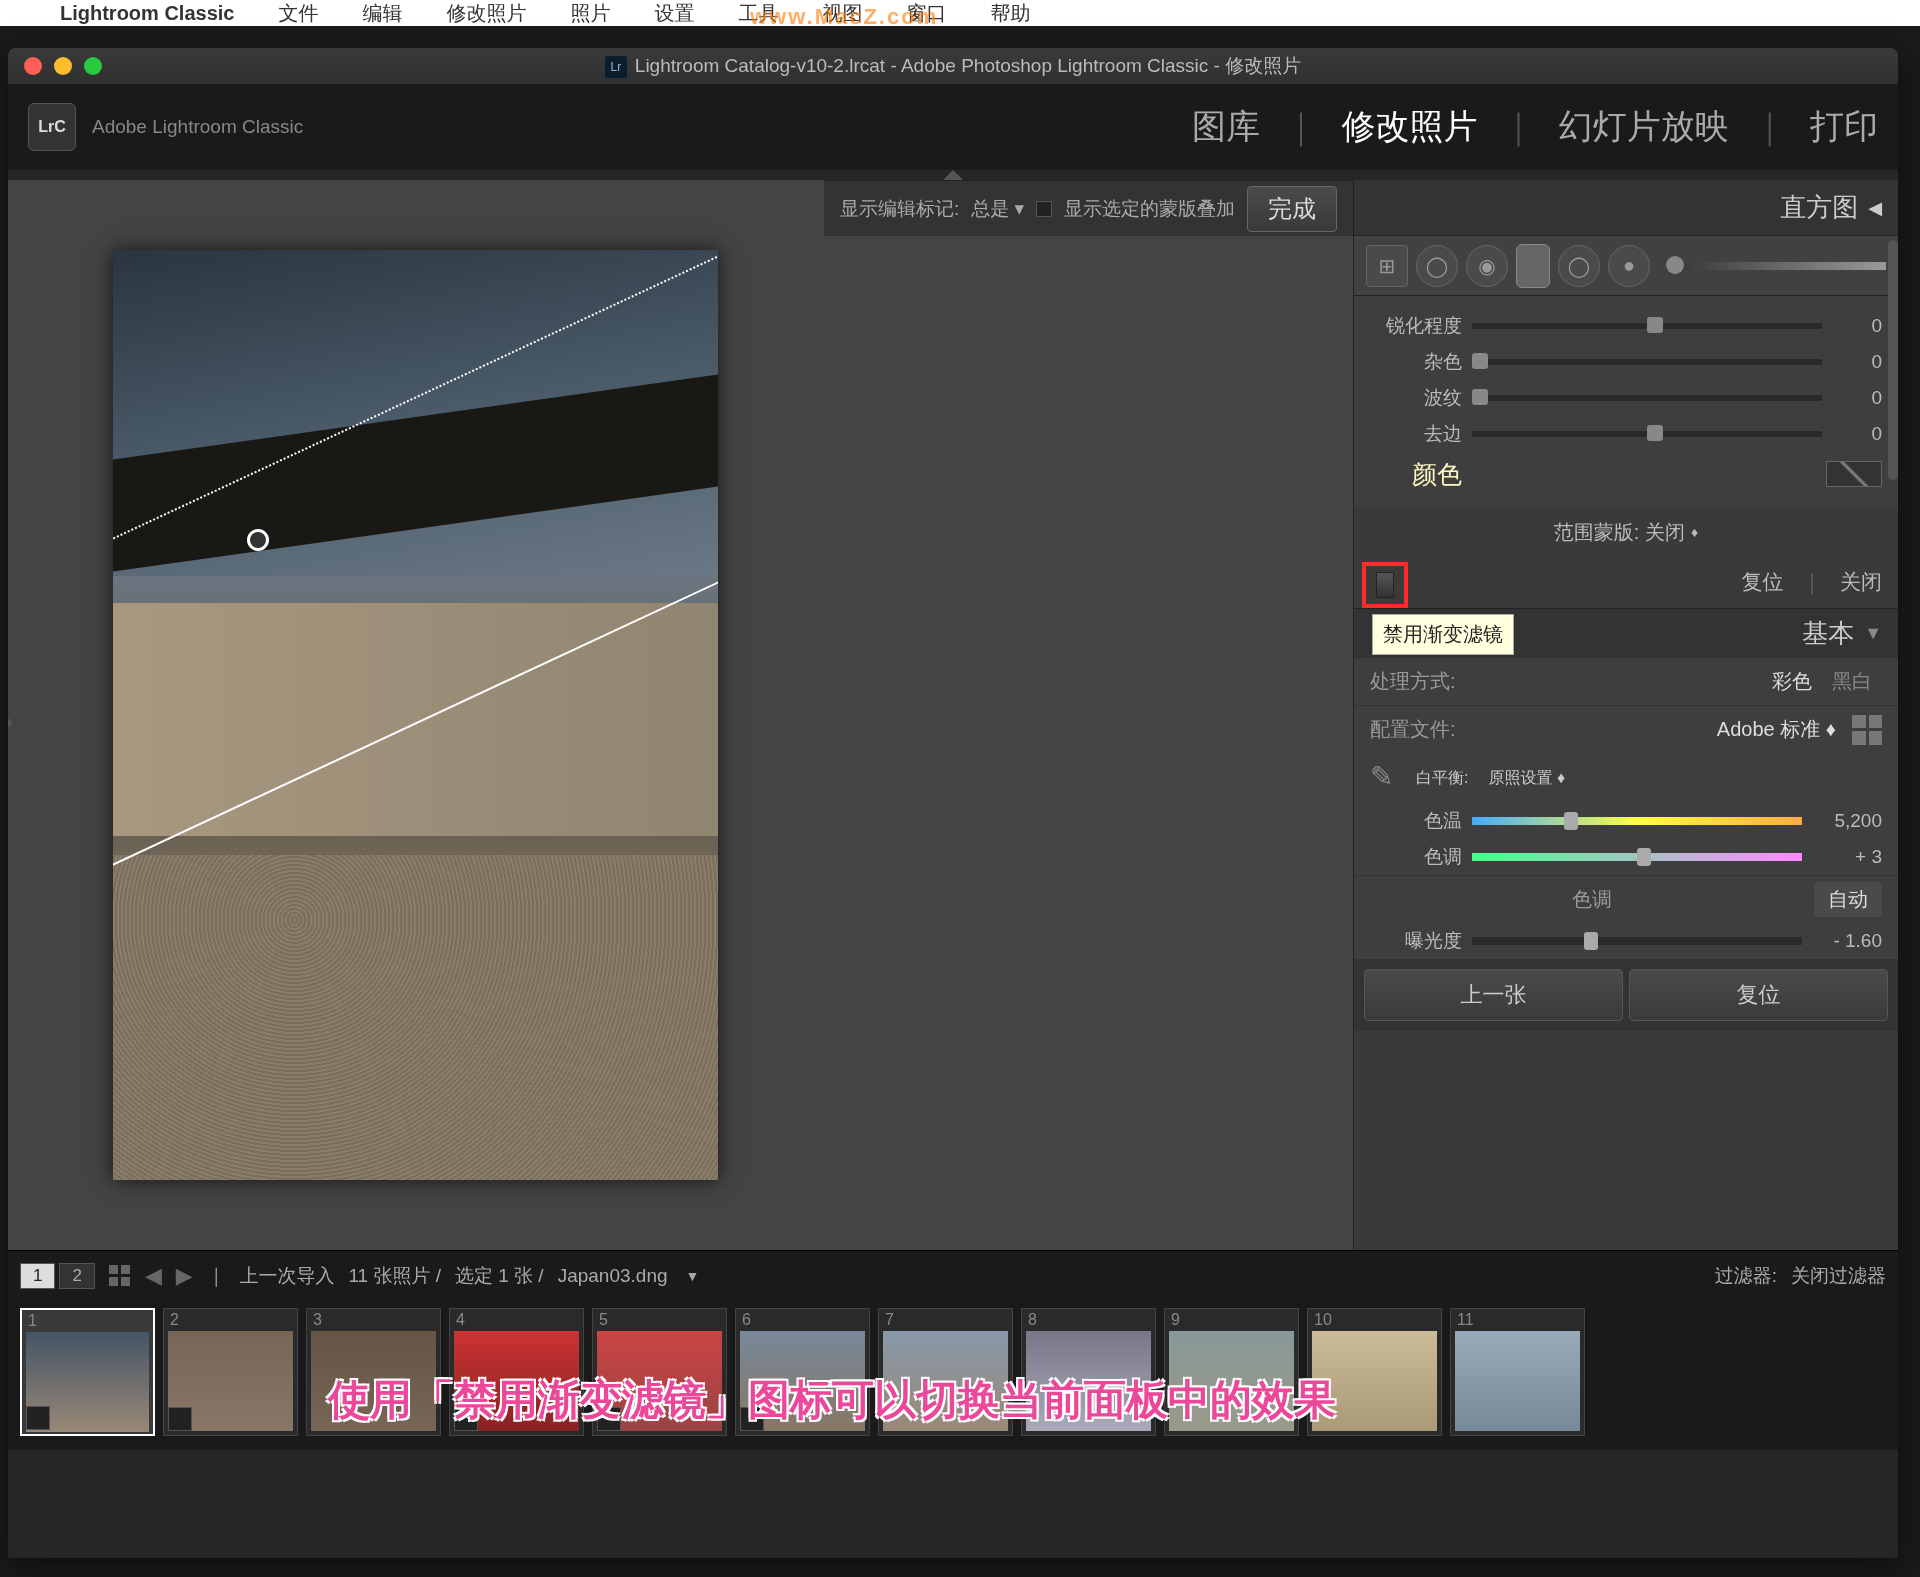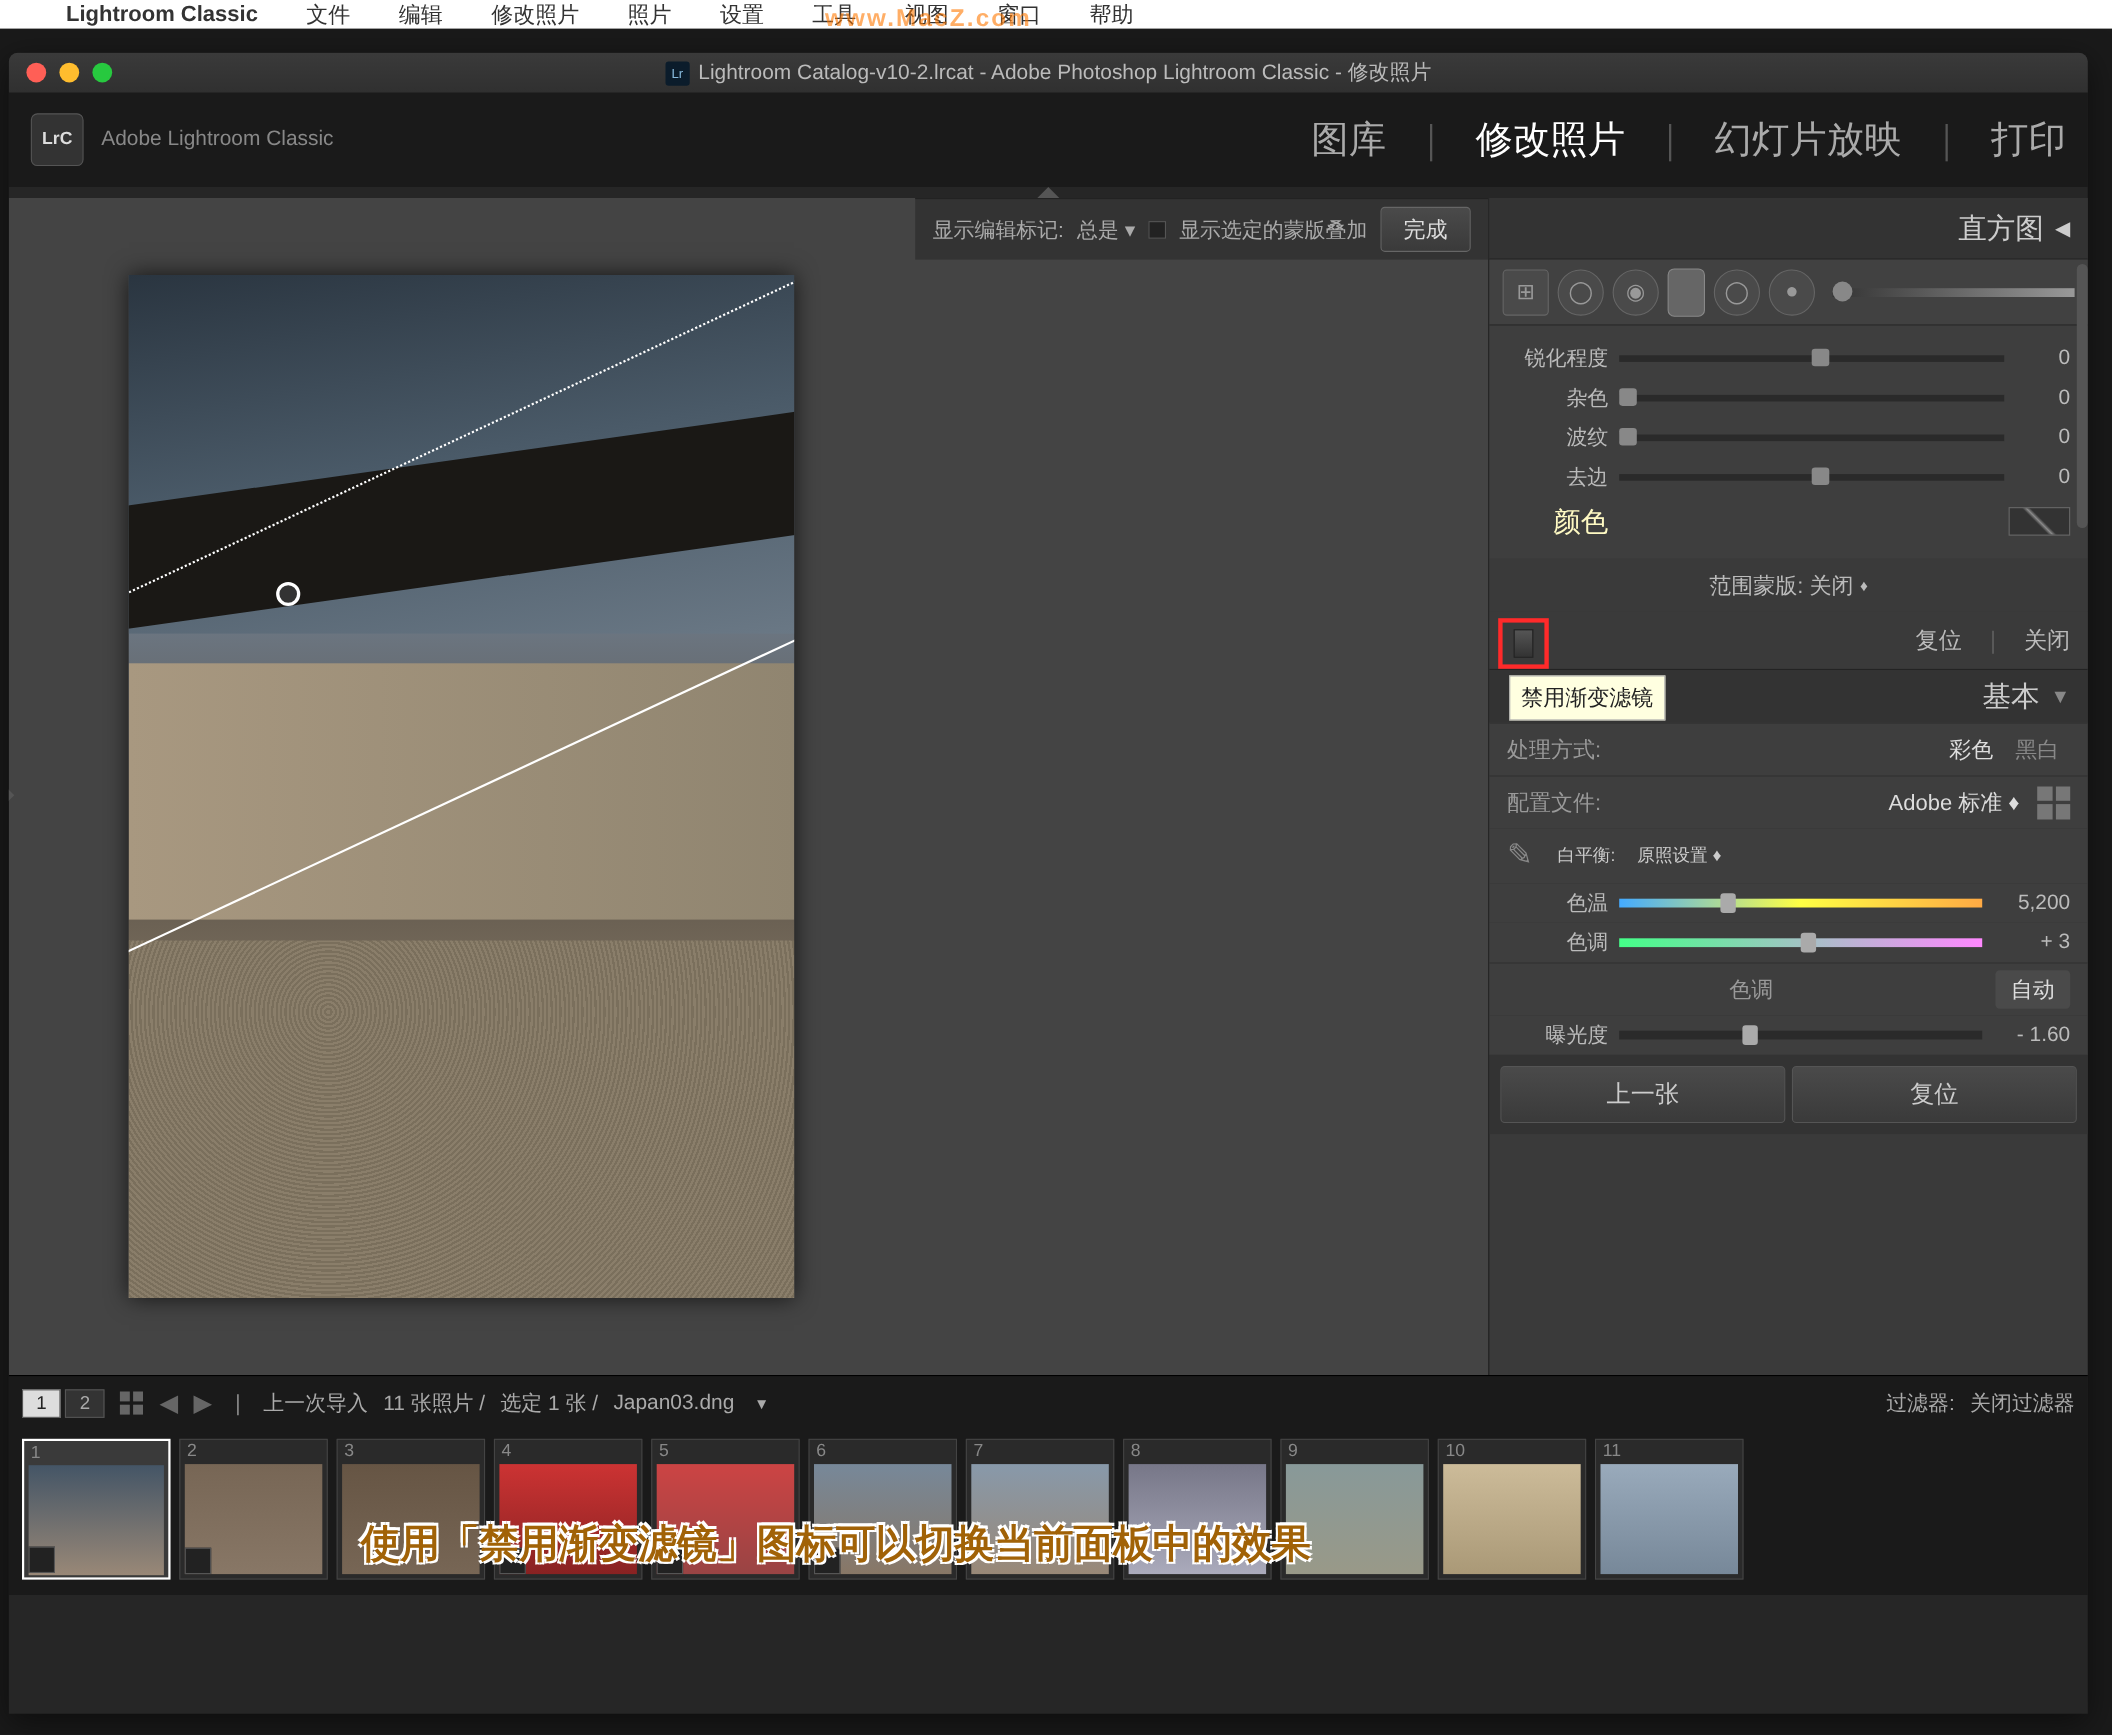--- a/index.html
+++ b/index.html
@@ -33,21 +33,21 @@
 .photo .wall{position:absolute;top:38%;left:0;right:0;height:25%;background:linear-gradient(90deg,#a89880,#908570);}
 .photo .ground{position:absolute;bottom:0;left:0;right:0;height:35%;background:repeating-radial-gradient(circle at 30% 20%,#8a7e6a,#8a7e6a 2px,#7a6f5c 2px,#7a6f5c 4px);}
 .photo .line{position:absolute;width:200%;height:2px;background:#fff;transform-origin:left;}
 .photo .l1{top:5%;left:-30%;transform:rotate(-25deg);}
 .photo .l2{top:40%;left:-30%;transform:rotate(-25deg);border-top:2px dotted #fff;background:none;}
 .photo .l3{top:75%;left:-30%;transform:rotate(-25deg);}
 .photo .pin{position:absolute;top:30%;left:22%;width:22px;height:22px;border:3px solid #fff;border-radius:50%;background:#333;}
 .expand-arrow{position:absolute;left:-3px;top:50%;width:0;height:0;border-top:8px solid transparent;border-bottom:8px solid transparent;border-left:8px solid #555;}
 .canvas-toolbar{height:56px;background:#333;border-top:1px solid #222;display:flex;align-items:center;padding:0 16px;gap:12px;color:#aaa;font-size:19px;}
 .canvas-toolbar .chk{width:16px;height:16px;background:#222;border:1px solid #555;}
-.canvas-toolbar .done-btn{margin-left:auto;padding:6px 20px;background:linear-gradient(#4a4a4a,#3a3a3a);border:1px solid #666;color:#ddd;font-size:20px;border-radius:4px;}
+.canvas-toolbar .done-btn{margin-left:auto;padding:6px 20px;background:linear-gradient(#4a4a4a,#3a3a3a);border:1px solid #666;color:#ddd;font-size:24px;border-radius:4px;}
 .right-panel{width:545px;background:#3a3a3a;display:flex;flex-direction:column;border-left:1px solid #222;position:relative;}
 .scrollbar{position:absolute;right:0;top:60px;width:10px;height:240px;background:#555;border-radius:5px;}
 .panel-header{height:56px;display:flex;align-items:center;justify-content:flex-end;padding:0 16px;font-size:26px;color:#ccc;background:#333;border-bottom:1px solid #222;}
 .panel-header .tri{margin-left:10px;font-size:18px;}
 .toolstrip{height:60px;background:#414141;display:flex;align-items:center;padding:0 12px;gap:8px;border-bottom:1px solid #222;}
 .toolstrip .tool{width:42px;height:42px;border-radius:50%;background:#4a4a4a;border:1px solid #666;display:flex;align-items:center;justify-content:center;color:#999;font-size:20px;}
 .toolstrip .tool.crop{border-radius:4px;}
 .toolstrip .tool.sq{border-radius:6px;width:34px;height:44px;background:#333;}
 .toolstrip .tool.active{background:#666;border-color:#888;color:#ddd;}
 .toolstrip .gradient-slider{flex:1;height:8px;background:linear-gradient(90deg,#333,#999);margin-left:8px;position:relative;}
@@ -107,21 +107,21 @@
 .t2{background:linear-gradient(#765,#876);}
 .t3{background:linear-gradient(#654,#765);}
 .t4{background:linear-gradient(#c33,#822);}
 .t5{background:linear-gradient(#c44,#944);}
 .t6{background:linear-gradient(#789,#876);}
 .t7{background:linear-gradient(#89a,#987);}
 .t8{background:linear-gradient(#778,#aab);}
 .t9{background:linear-gradient(#899,#998);}
 .t10{background:linear-gradient(#cb9,#a97);}
 .t11{background:linear-gradient(#9ab,#789);}
-.annotation{position:absolute;left:320px;bottom:22px;font-size:36px;font-weight:bold;color:#a16207;text-shadow:2px 2px 0 #fff,-2px -2px 0 #fff,2px -2px 0 #fff,-2px 2px 0 #fff;pointer-events:none;white-space:nowrap;}
+.annotation{position:absolute;left:320px;bottom:22px;font-size:42px;font-weight:bold;color:#ec4899;text-shadow:2px 2px 0 #fff,-2px -2px 0 #fff,2px -2px 0 #fff,-2px 2px 0 #fff;pointer-events:none;white-space:nowrap;}
 </style>
 </head>
 <body>
 
 <div class="mac-menubar">
   <span class="apple"></span>
   <span class="app-name">Lightroom Classic</span>
   <span>文件</span>
   <span>编辑</span>
   <span>修改照片</span>

